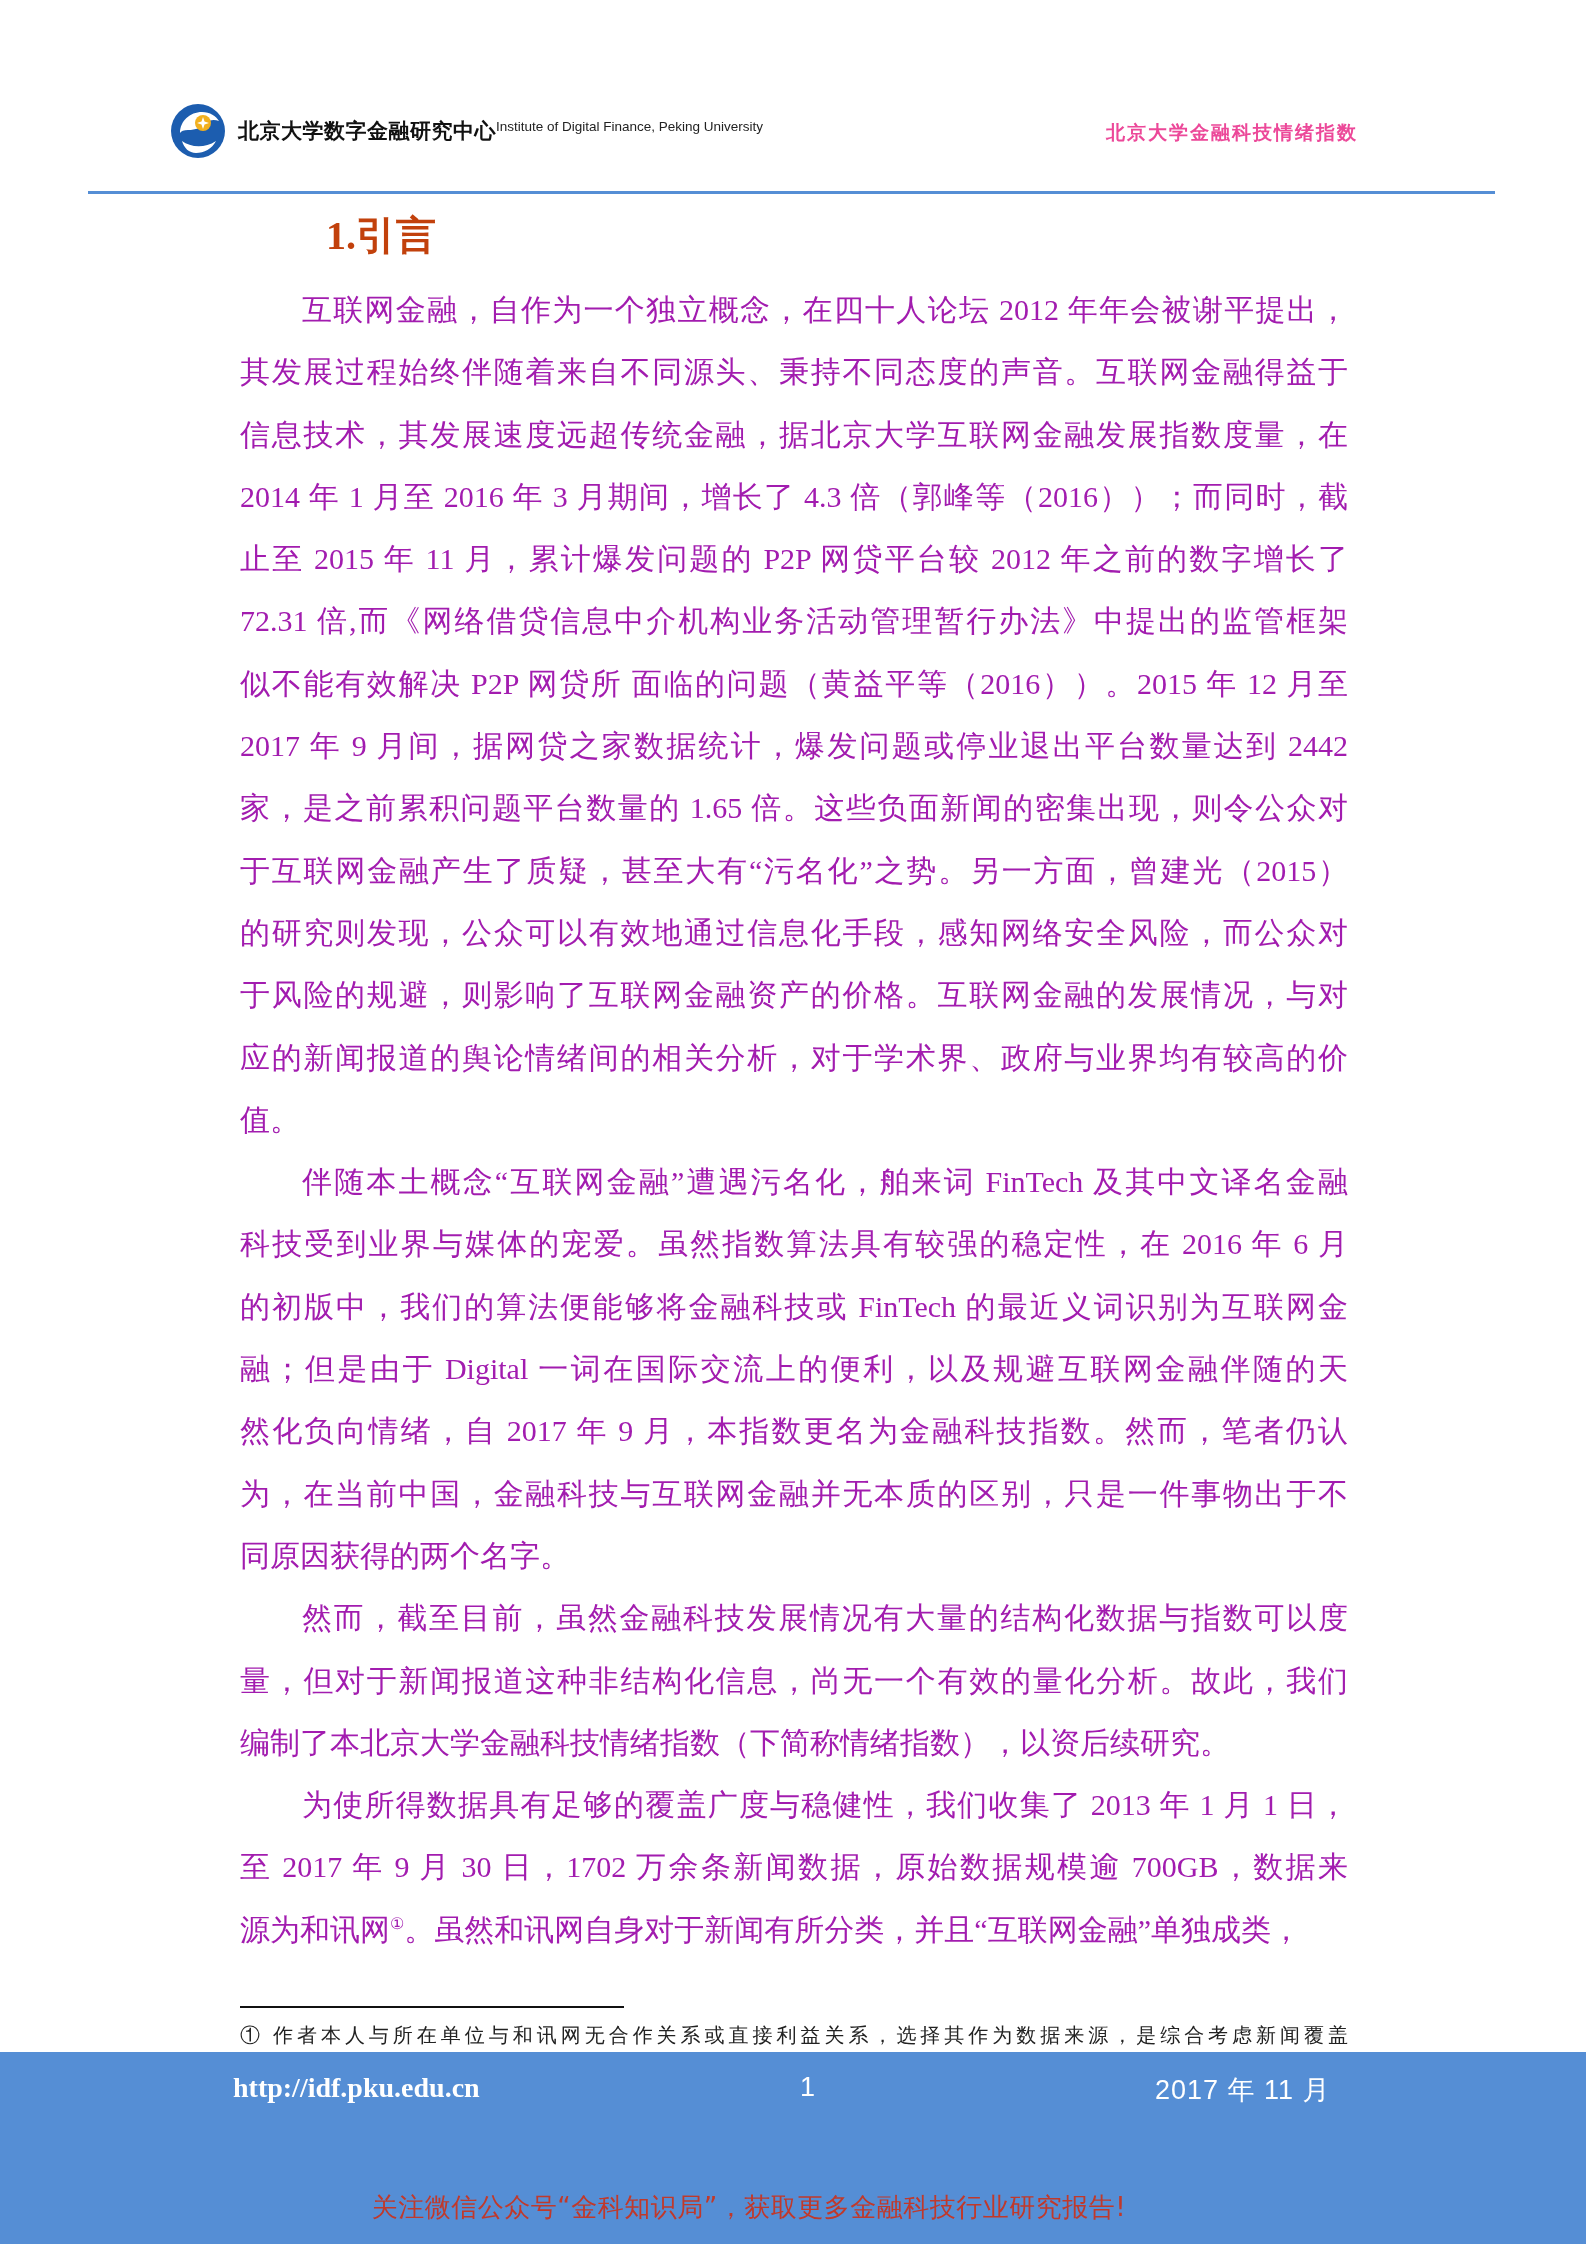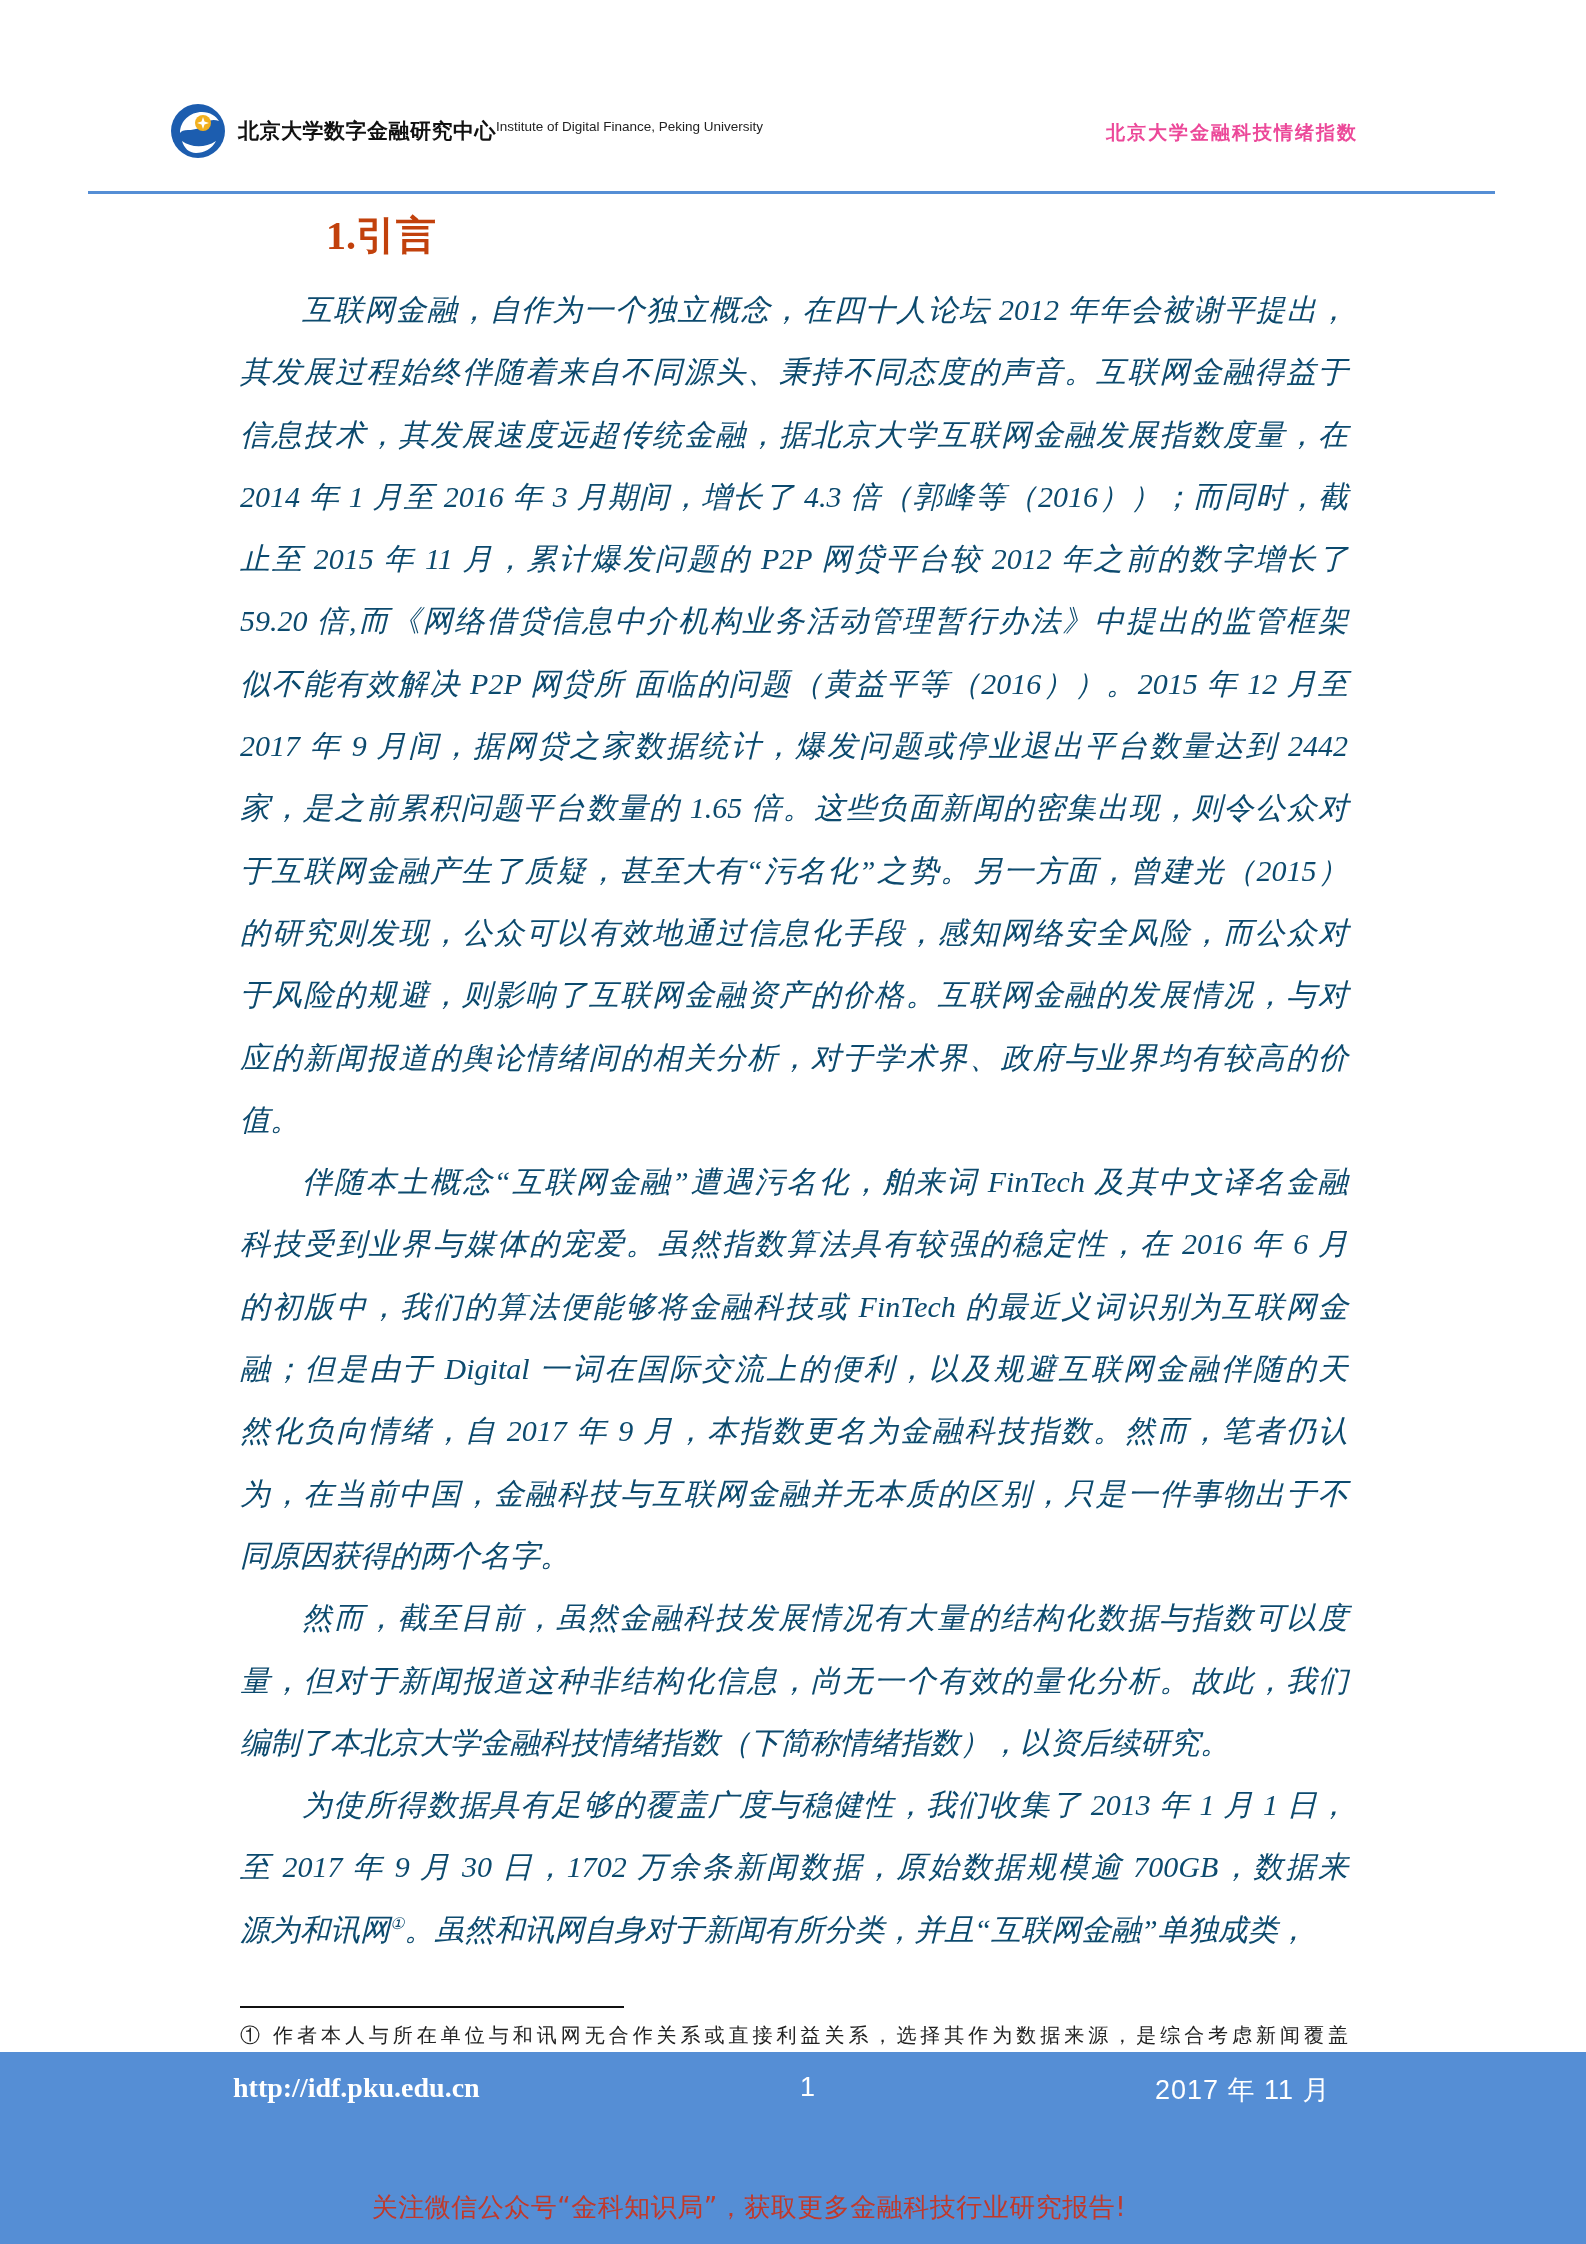--- a/index.html
+++ b/index.html
@@ -74,22 +74,21 @@
       left: 240px; top: 279px;
       width: 1108px;
     }
     .line {
       font-size: 30px;
       line-height: 62.3px;
       height: 62.3px;
       white-space: nowrap;
       text-align: justify;
       text-align-last: justify;
-      color: #0c4a6e;
-      font-style: italic;
+      color: #a21caf;
     }
     .line.last { text-align-last: left; }
     .line.indent { padding-left: 62px; }
     .footnote-rule {
       position: absolute;
       left: 240px; top: 2006px;
       width: 384px; height: 2px;
       background: #111;
     }
     .footnote {
@@ -169,21 +168,21 @@
 <h1 class="section-title">1.引言</h1>
 
 <div class="body-text">
 
   <div>
     <div class="line indent">互联网金融，自作为一个独立概念，在四十人论坛 2012 年年会被谢平提出，</div>
     <div class="line">其发展过程始终伴随着来自不同源头、秉持不同态度的声音。互联网金融得益于</div>
     <div class="line">信息技术，其发展速度远超传统金融，据北京大学互联网金融发展指数度量，在</div>
     <div class="line">2014 年 1 月至 2016 年 3 月期间，增长了 4.3 倍（郭峰等（2016））；而同时，截</div>
     <div class="line">止至 2015 年 11 月，累计爆发问题的 P2P 网贷平台较 2012 年之前的数字增长了</div>
-    <div class="line">59.20 倍,而《网络借贷信息中介机构业务活动管理暂行办法》中提出的监管框架</div>
+    <div class="line">72.31 倍,而《网络借贷信息中介机构业务活动管理暂行办法》中提出的监管框架</div>
     <div class="line">似不能有效解决 P2P 网贷所 面临的问题（黄益平等（2016））。2015 年 12 月至</div>
     <div class="line">2017 年 9 月间，据网贷之家数据统计，爆发问题或停业退出平台数量达到 2442</div>
     <div class="line">家，是之前累积问题平台数量的 1.65 倍。这些负面新闻的密集出现，则令公众对</div>
     <div class="line">于互联网金融产生了质疑，甚至大有“污名化”之势。另一方面，曾建光（2015）</div>
     <div class="line">的研究则发现，公众可以有效地通过信息化手段，感知网络安全风险，而公众对</div>
     <div class="line">于风险的规避，则影响了互联网金融资产的价格。互联网金融的发展情况，与对</div>
     <div class="line">应的新闻报道的舆论情绪间的相关分析，对于学术界、政府与业界均有较高的价</div>
     <div class="line last">值。</div>
   </div>
 

